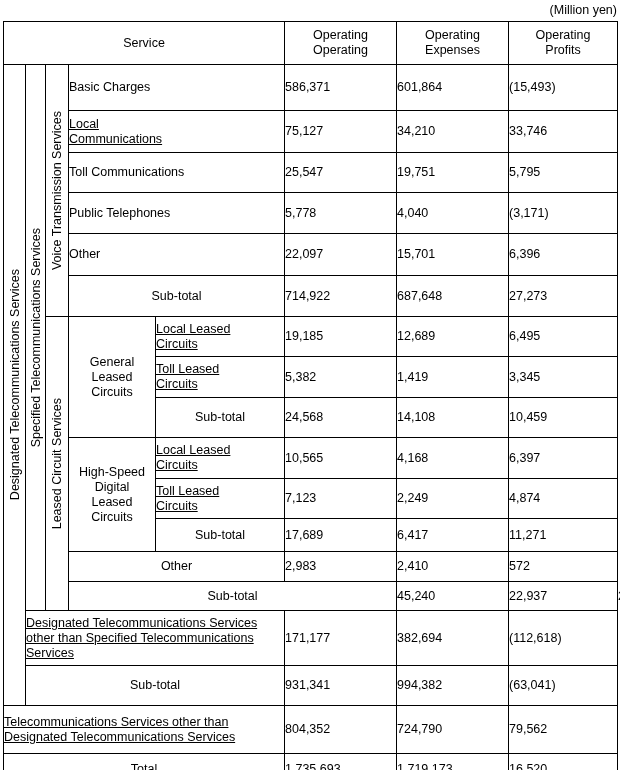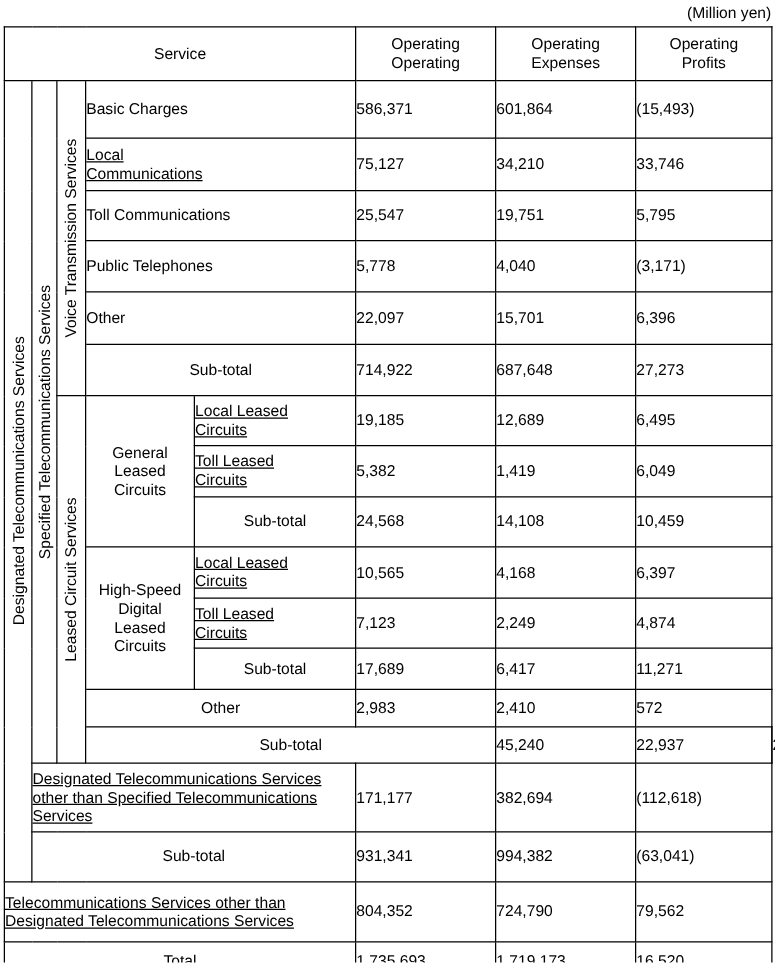--- a/index.html
+++ b/index.html
@@ -192,21 +192,21 @@
         <td class="num">6,495</td>
       </tr>
 
       <tr>
         <td class="pl multi" style="height:40px">
           <div>Toll Leased</div>
           <div>Circuits</div>
         </td>
         <td class="num">5,382</td>
         <td class="num">1,419</td>
-        <td class="num">6,049</td>
+        <td class="num">3,345</td>
       </tr>
 
       <tr>
         <td class="ctr" style="height:39px">Sub-total</td>
         <td class="num">24,568</td>
         <td class="num">14,108</td>
         <td class="num">10,459</td>
       </tr>
 
       <tr>

